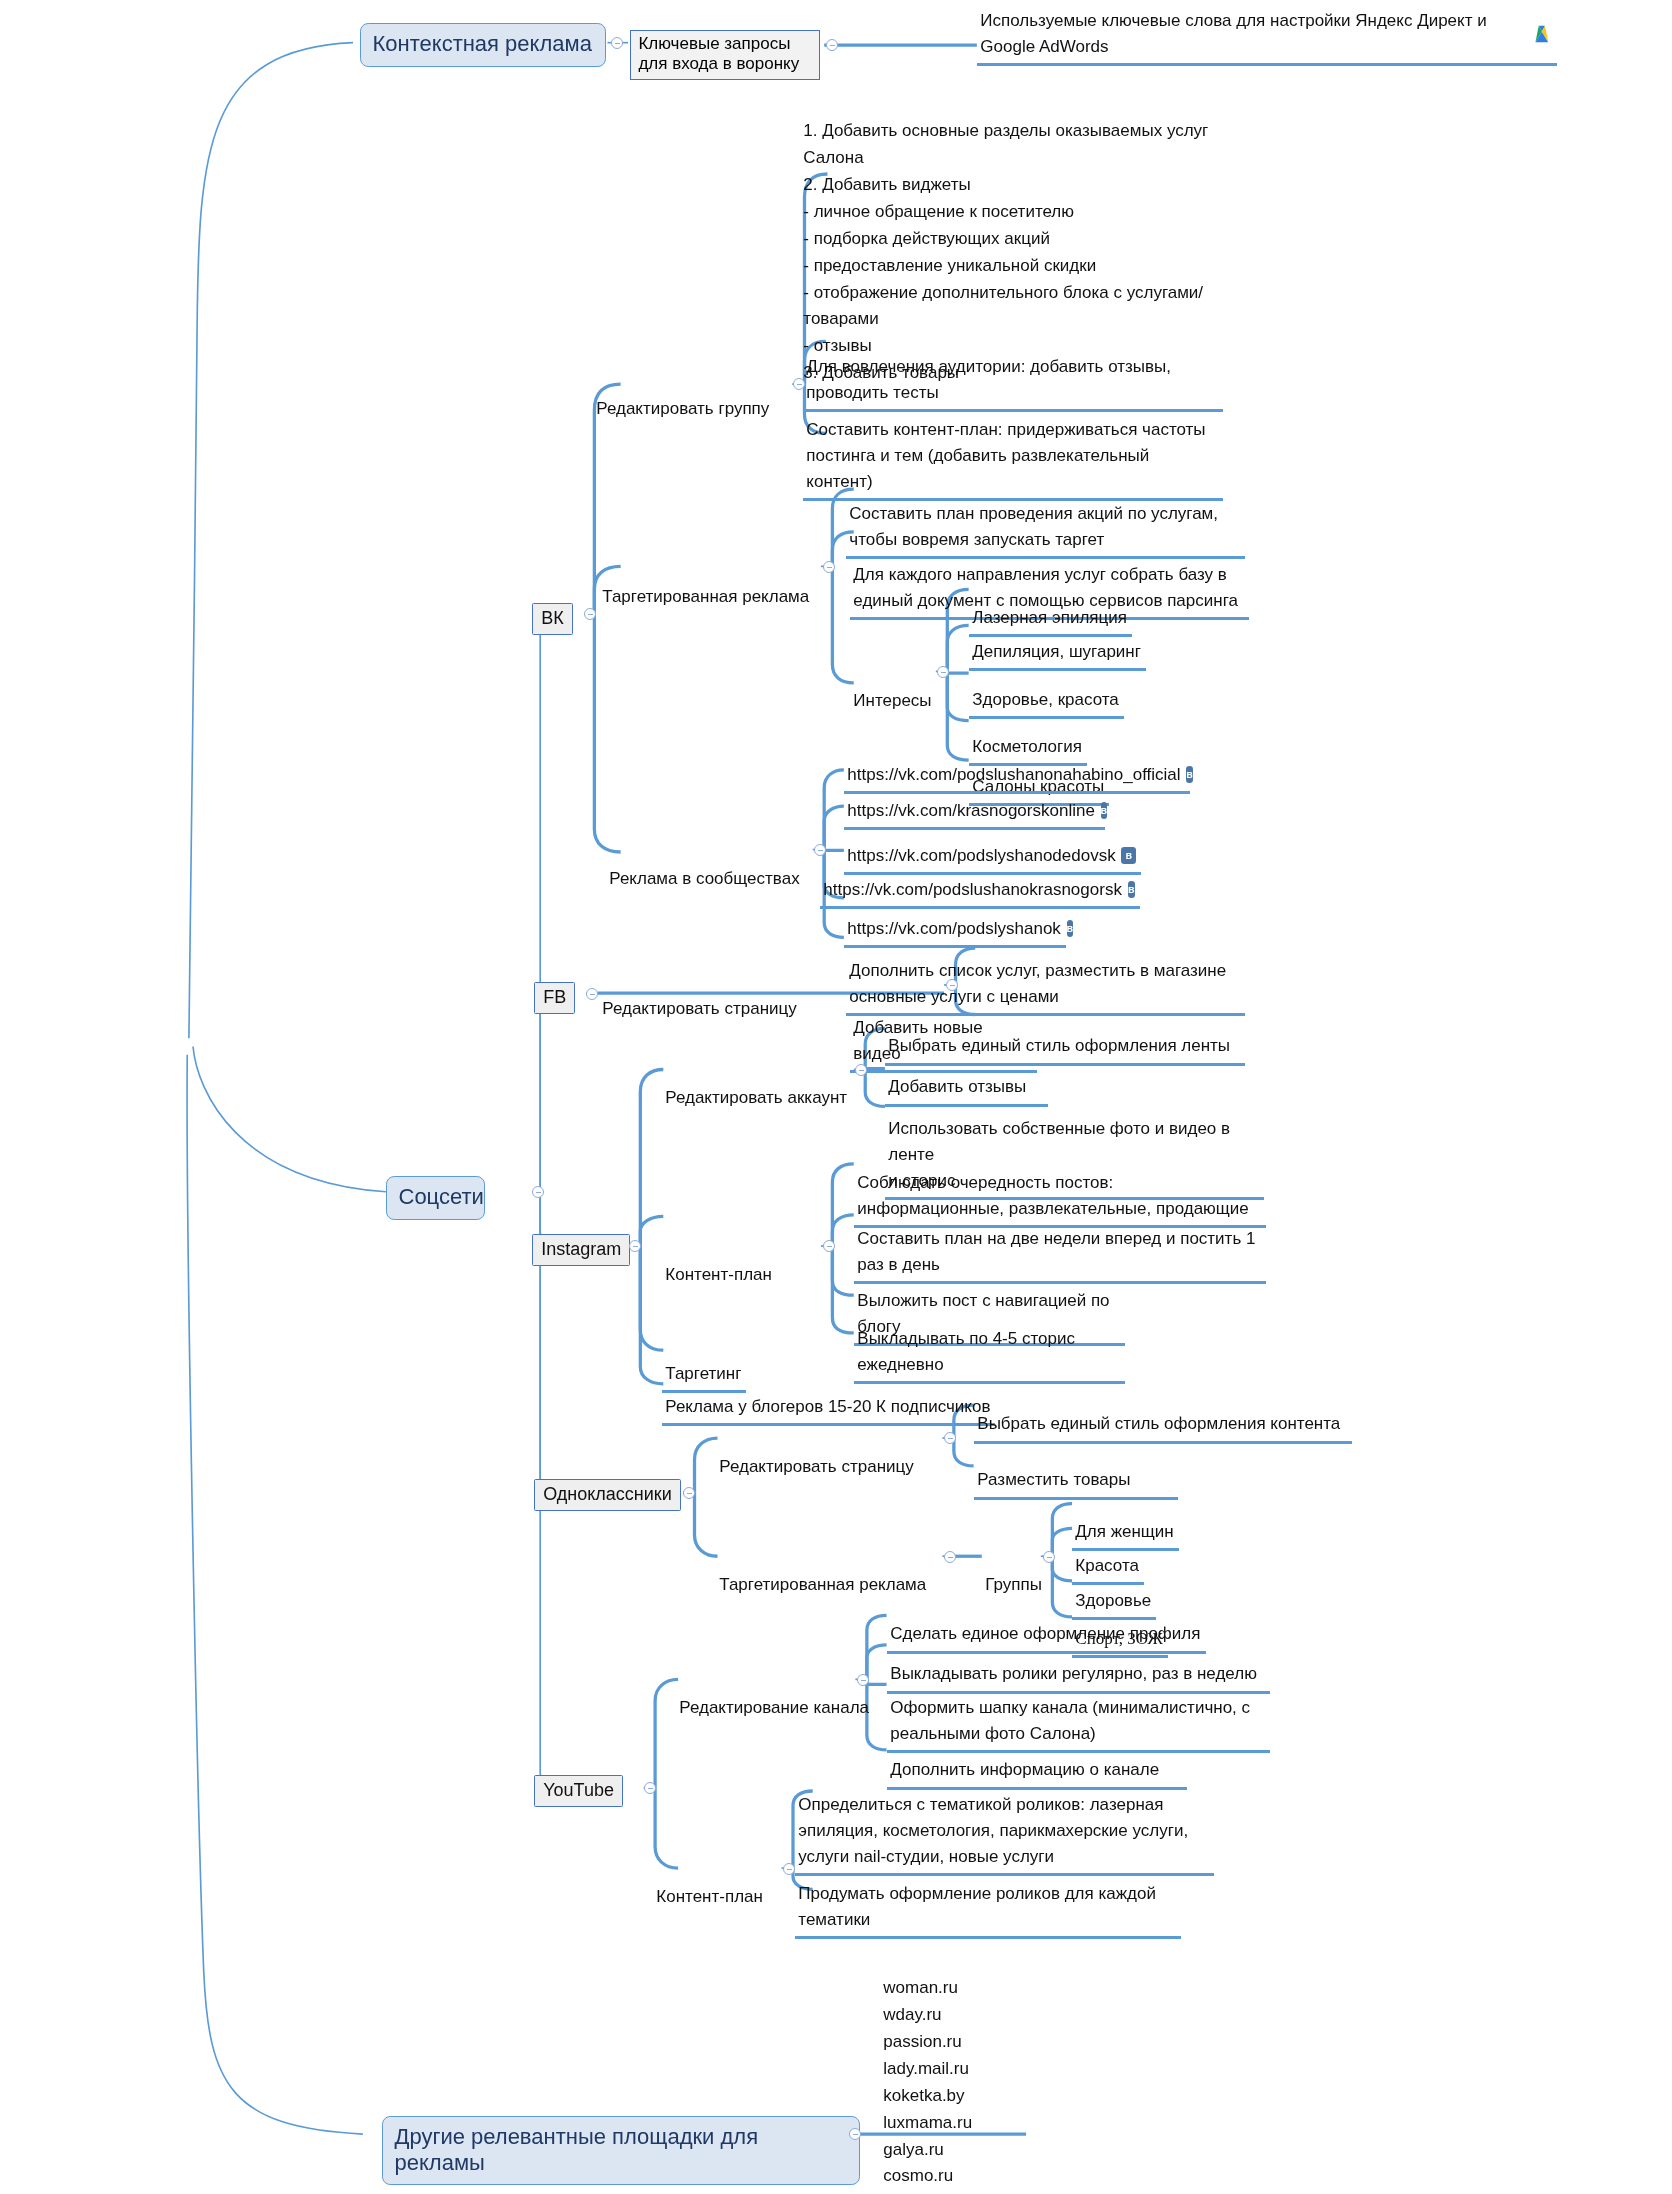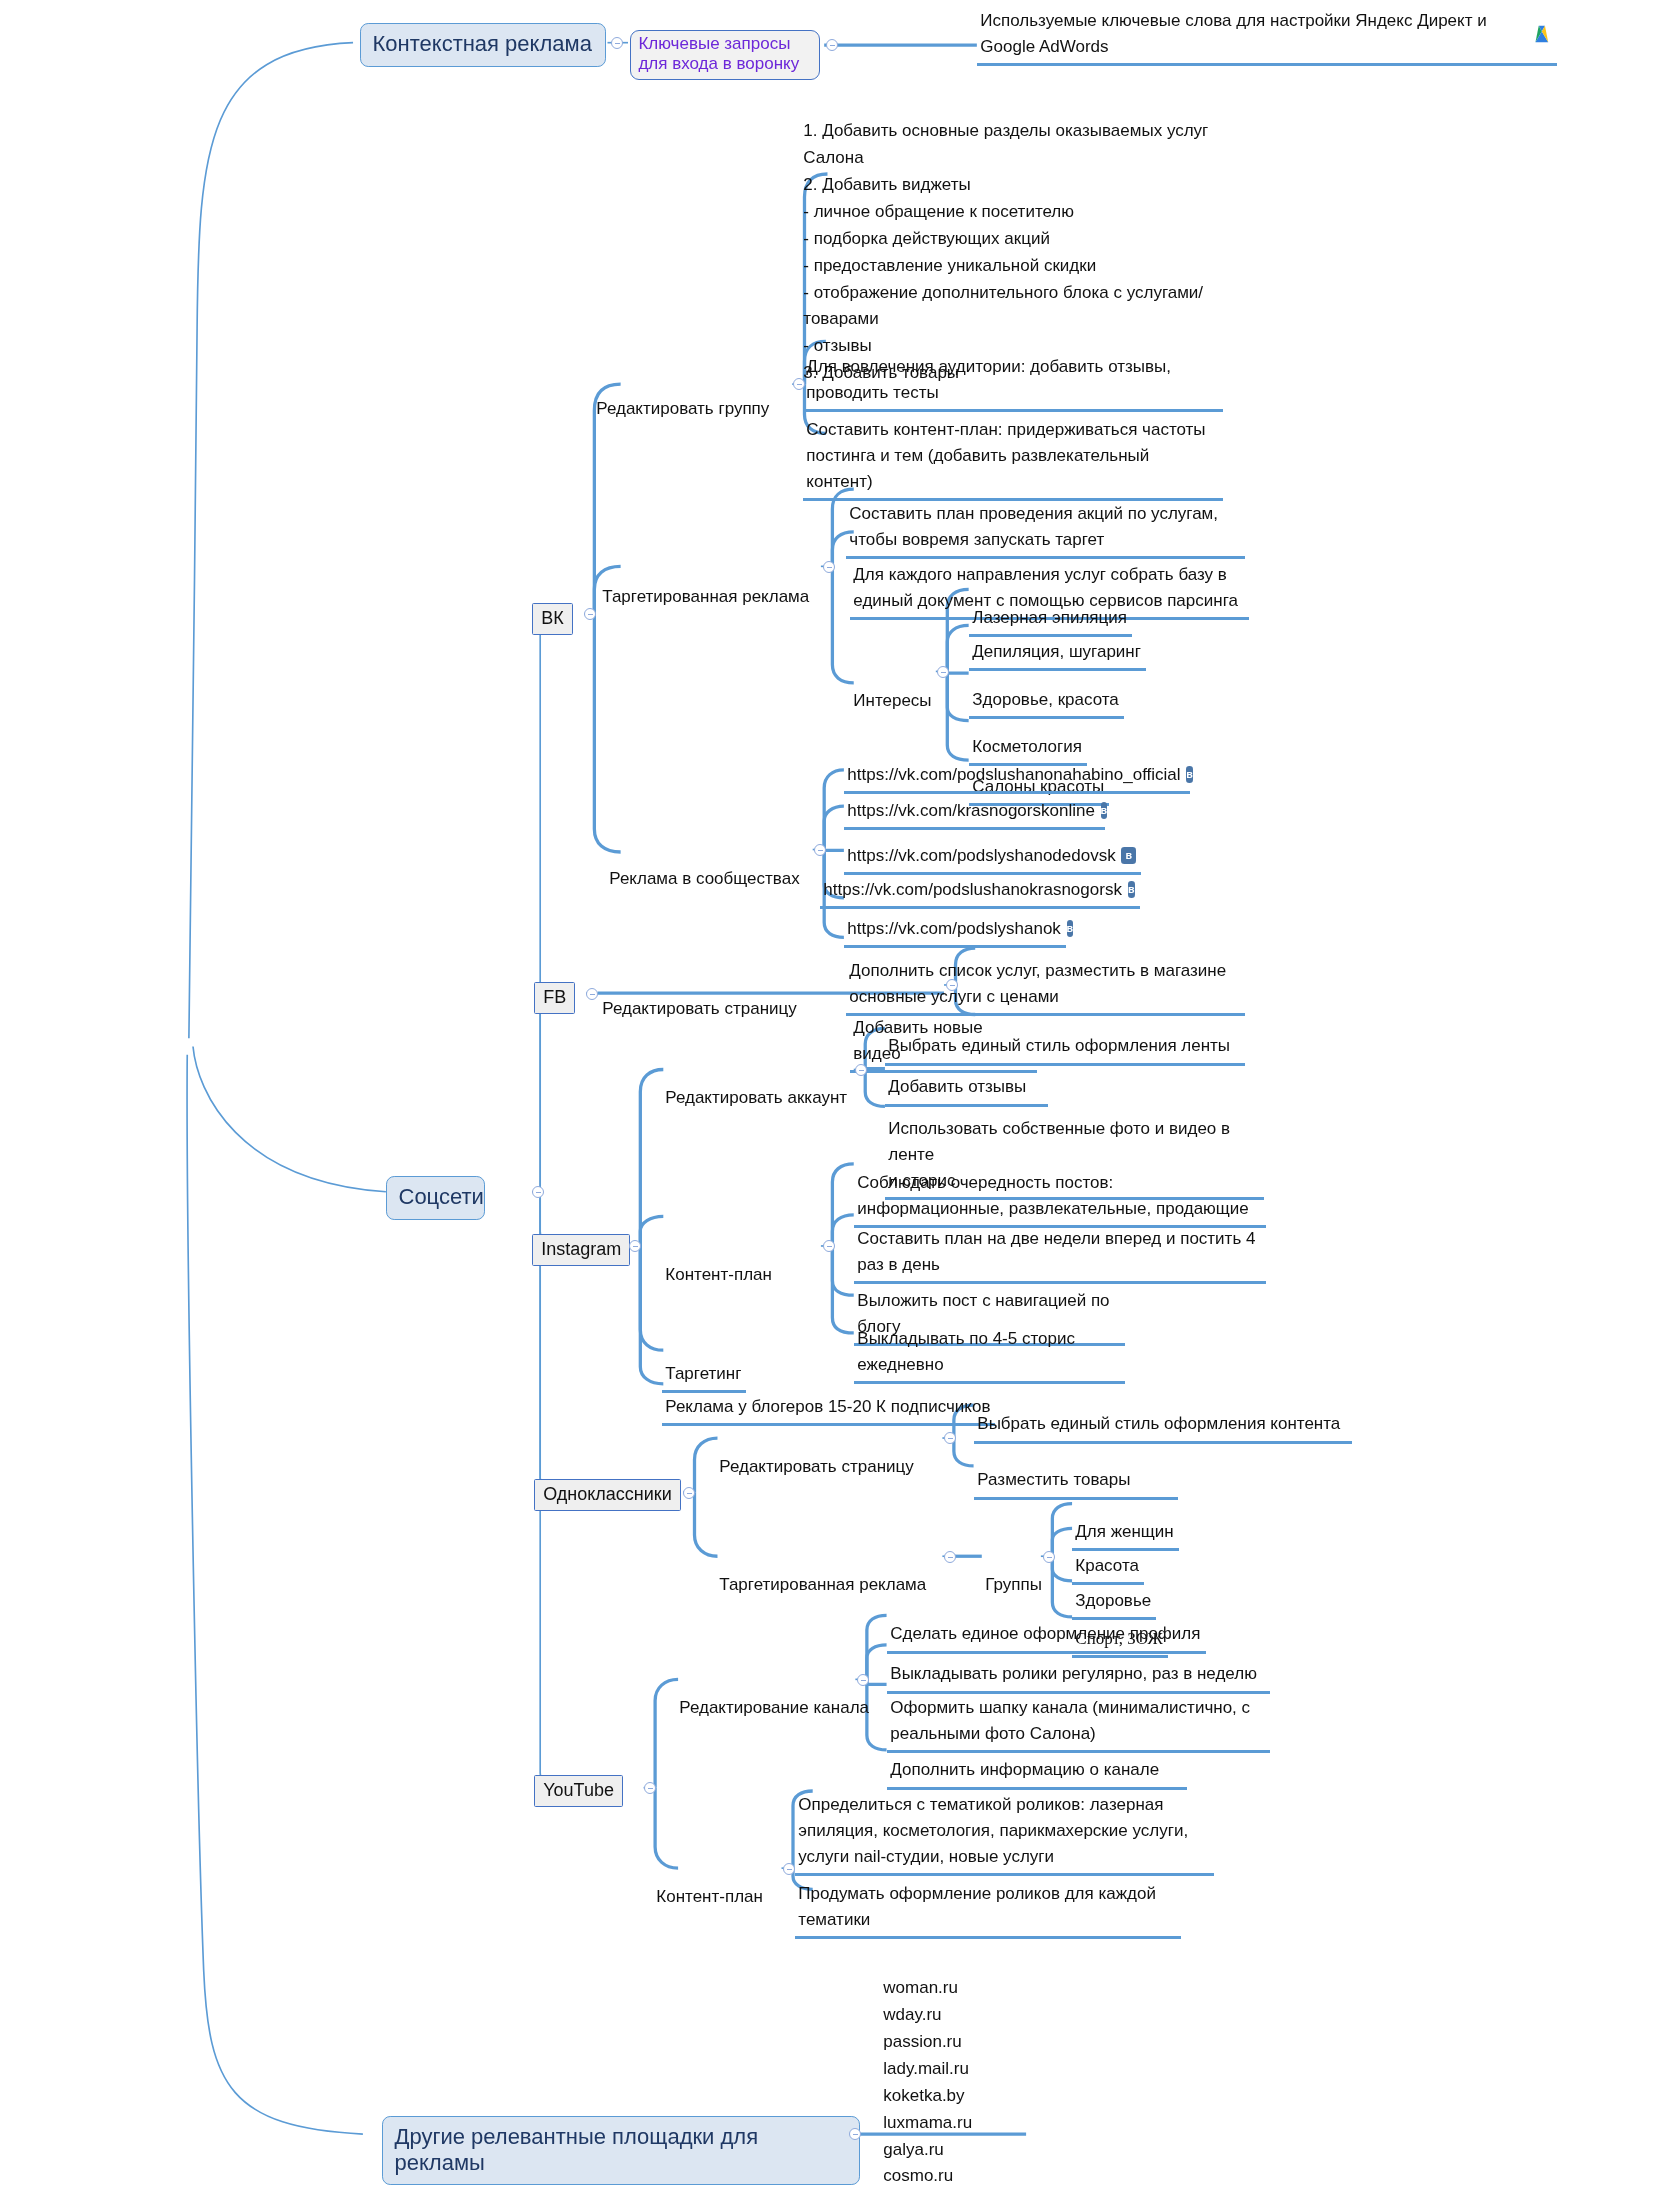--- a/index.html
+++ b/index.html
@@ -76,22 +76,22 @@
     line-height: 1.15;
     padding: 4.1px 8.2px 4.9px 8.2px;
     display: flex;
     align-items: center;
   }
 
   
   .n-box {
     background: #f2f2f2;
     border: 1.6px solid #4472c4;
-    border-radius: 9px;
-    color: #6d28d9;
+    border-radius: 0;
+    color: #000000;
     font-size: 17px;
     line-height: 1.2;
     padding: 3.3px 7.4px 4.1px 7.4px;
     display: flex;
     align-items: flex-start;
   }
 
   
   .n-line {
     color: #111;
@@ -530,21 +530,21 @@
   <div class="node n-plain" style="left:662px; top:1235px;">
     <span>Контент-план</span>
   </div>
   <div class="handle" style="left:823px; top:1240px;"></div>
 
   <div class="node n-line" style="left:854px; top:1143px; width:412px;">
     <span>Соблюдать очередность постов:
 информационные, развлекательные, продающие</span>
   </div>
   <div class="node n-line" style="left:854px; top:1199px; width:412px;">
-    <span>Составить план на две недели вперед и постить 4
+    <span>Составить план на две недели вперед и постить 1
 раз в день</span>
   </div>
   <div class="node n-line" style="left:854px; top:1261px; width:271px;">
     <span>Выложить пост с навигацией по блогу</span>
   </div>
   <div class="node n-line" style="left:854px; top:1299px; width:271px;">
     <span>Выкладывать по 4-5 сторис ежедневно</span>
   </div>
 
   <div class="node n-leaf" style="left:662px; top:1336px;">

